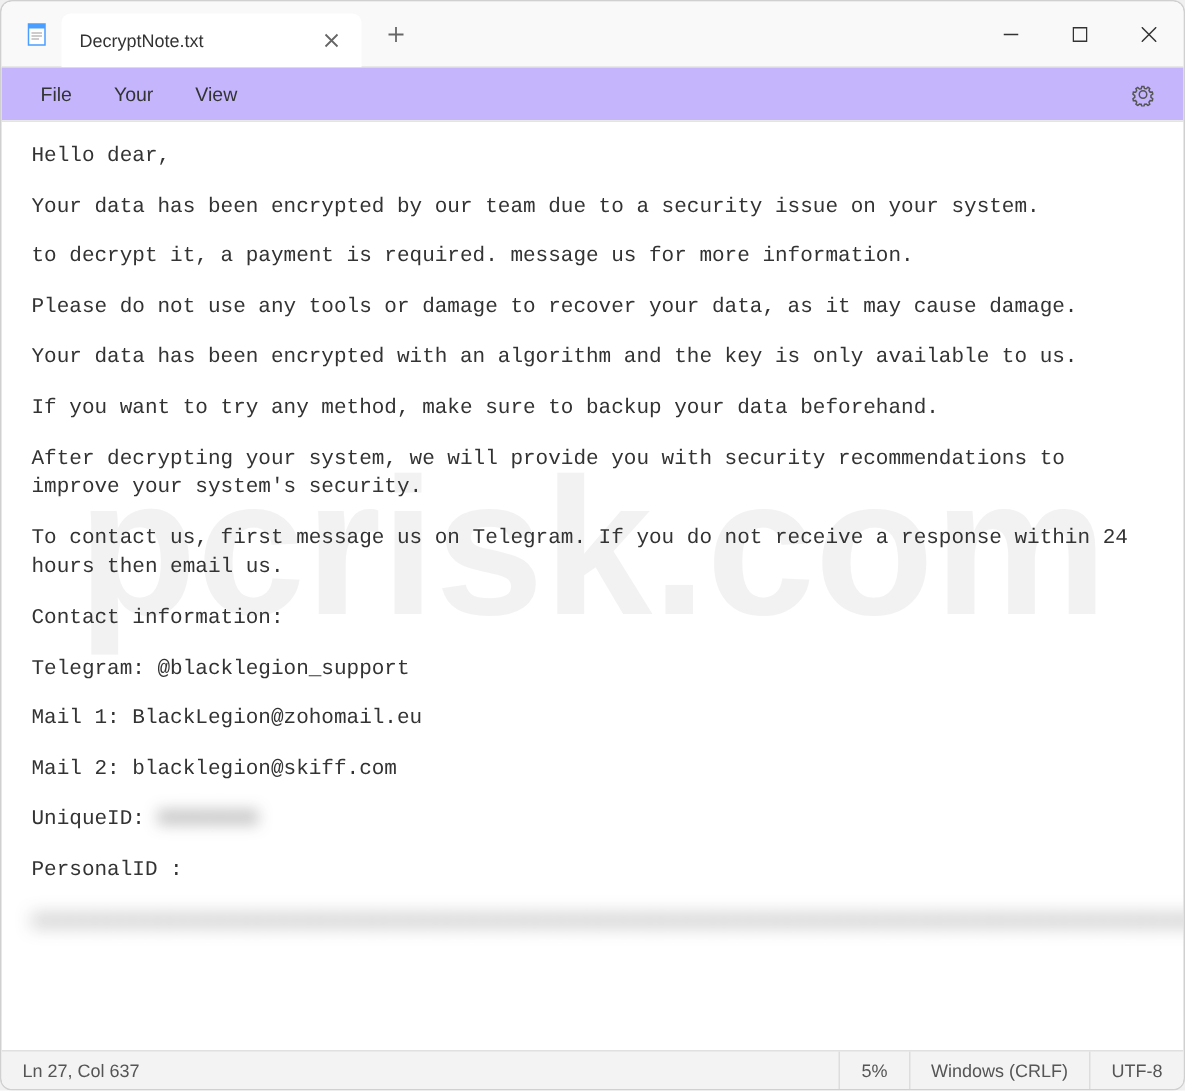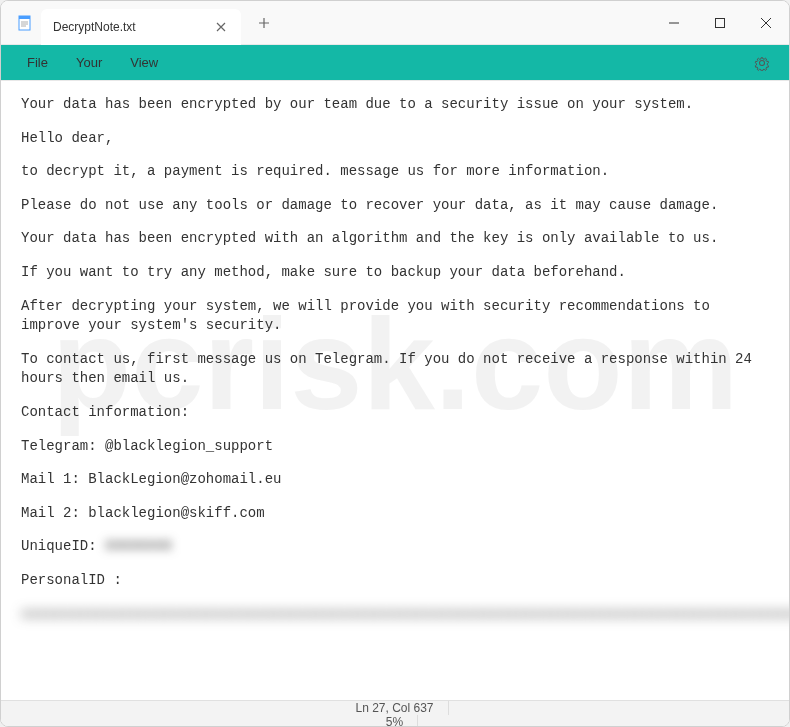--- a/index.html
+++ b/index.html
@@ -107,21 +107,21 @@
       justify-content: center;
       cursor: pointer;
       color: #333;
     }
     .menubar {
       height: 36px;
       display: flex;
       align-items: center;
       padding: 0 12px;
       border-bottom: 1px solid #e8e8e8;
-      background: #14b8a6;
+      background: #c4b5fd;
       position: relative;
       z-index: 2;
     }
     .menu-item {
       padding: 6px 14px;
       font-size: 13px;
       color: #333;
       cursor: pointer;
       border-radius: 4px;
     }
@@ -158,21 +158,20 @@
     .statusbar {
       height: 26px;
       background: #f3f3f3;
       border-top: 1px solid #e0e0e0;
       display: flex;
       align-items: center;
       font-size: 12px;
       color: #555;
       position: relative;
       z-index: 2;
-      flex-direction: column;
     }
     .status-cell {
       padding: 0 14px;
       border-right: 1px solid #ddd;
       height: 100%;
       display: flex;
       align-items: center;
     }
     .status-cell:first-child { flex: 1; }
     .status-cell:last-child { border-right: none; }
@@ -238,22 +237,22 @@
     <div class="menu-spacer"></div>
     <div class="settings-btn">
       <svg width="16" height="16" viewBox="0 0 16 16">
         <path d="M8 5a3 3 0 100 6 3 3 0 000-6zM8 10a2 2 0 110-4 2 2 0 010 4z" fill="#555"></path>
         <path d="M13.3 8.6l1.2-.9-.3-1.4-1.5.1c-.2-.4-.4-.7-.7-1l.5-1.4-1.2-.8-1.1 1c-.4-.1-.8-.2-1.2-.2L8.6 2.7H7.2L6.8 4.1c-.4 0-.8.1-1.2.2l-1.1-1-1.2.8.5 1.4c-.3.3-.5.6-.7 1l-1.5-.1-.3 1.4 1.2.9v1.2l-1.2.9.3 1.4 1.5-.1c.2.4.4.7.7 1l-.5 1.4 1.2.8 1.1-1c.4.1.8.2 1.2.2l.4 1.4h1.4l.4-1.4c.4 0 .8-.1 1.2-.2l1.1 1 1.2-.8-.5-1.4c.3-.3.5-.6.7-1l1.5.1.3-1.4-1.2-.9V8.6z" fill="none" stroke="#555" stroke-width="1"></path>
       </svg>
     </div>
   </div>
 
   <div class="content">
+    <p>Hello dear,</p>
     <p>Your data has been encrypted by our team due to a security issue on your system.</p>
-    <p>Hello dear,</p>
     <p>to decrypt it, a payment is required. message us for more information.</p>
     <p>Please do not use any tools or damage to recover your data, as it may cause damage.</p>
     <p>Your data has been encrypted with an algorithm and the key is only available to us.</p>
     <p>If you want to try any method, make sure to backup your data beforehand.</p>
     <p>After decrypting your system, we will provide you with security recommendations to improve your system's security.</p>
     <p>To contact us, first message us on Telegram. If you do not receive a response within 24 hours then email us.</p>
     <p>Contact information:</p>
     <p>Telegram: @blacklegion_support</p>
     <p>Mail 1: BlackLegion@zohomail.eu</p>
     <p>Mail 2: blacklegion@skiff.com</p>

